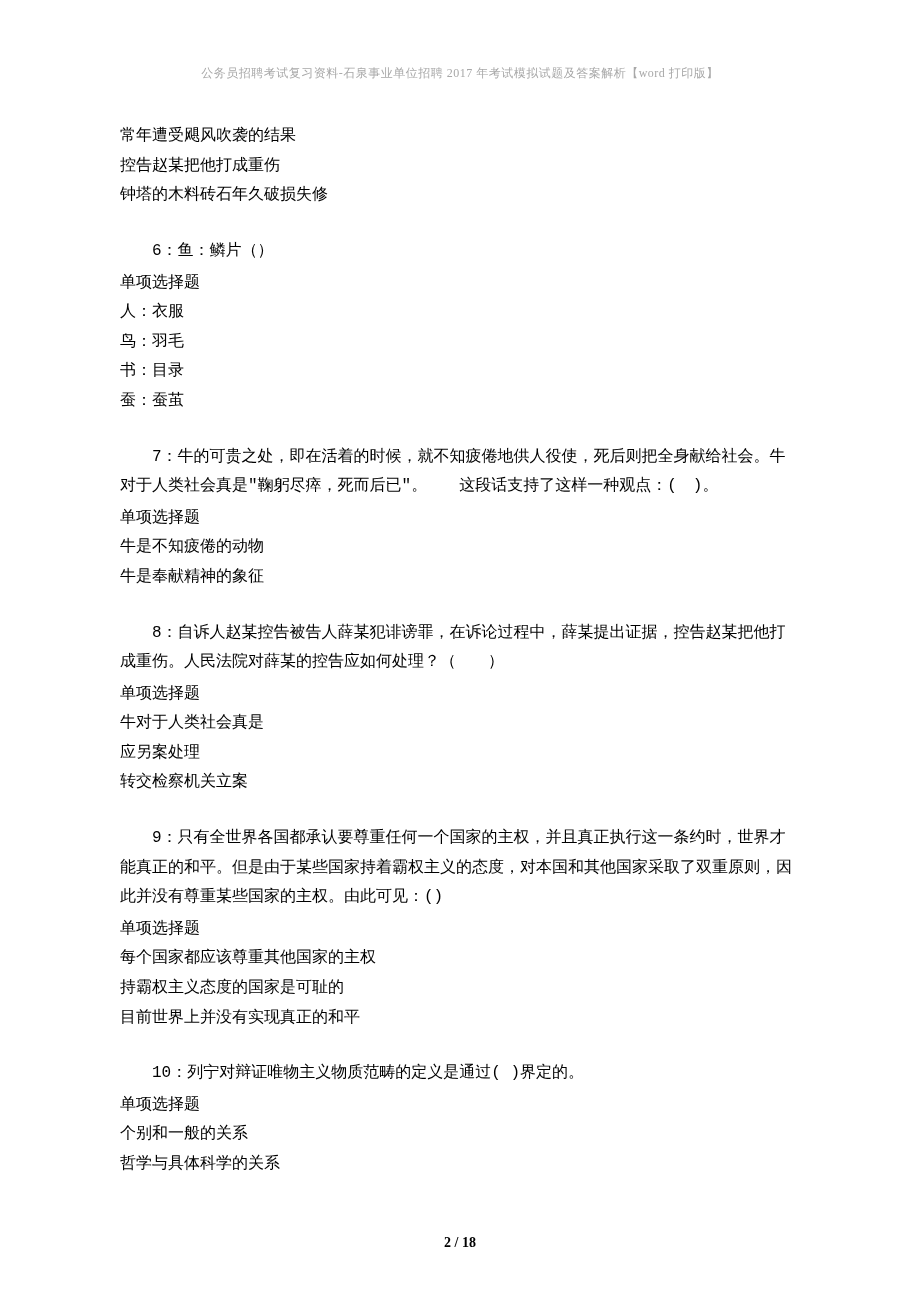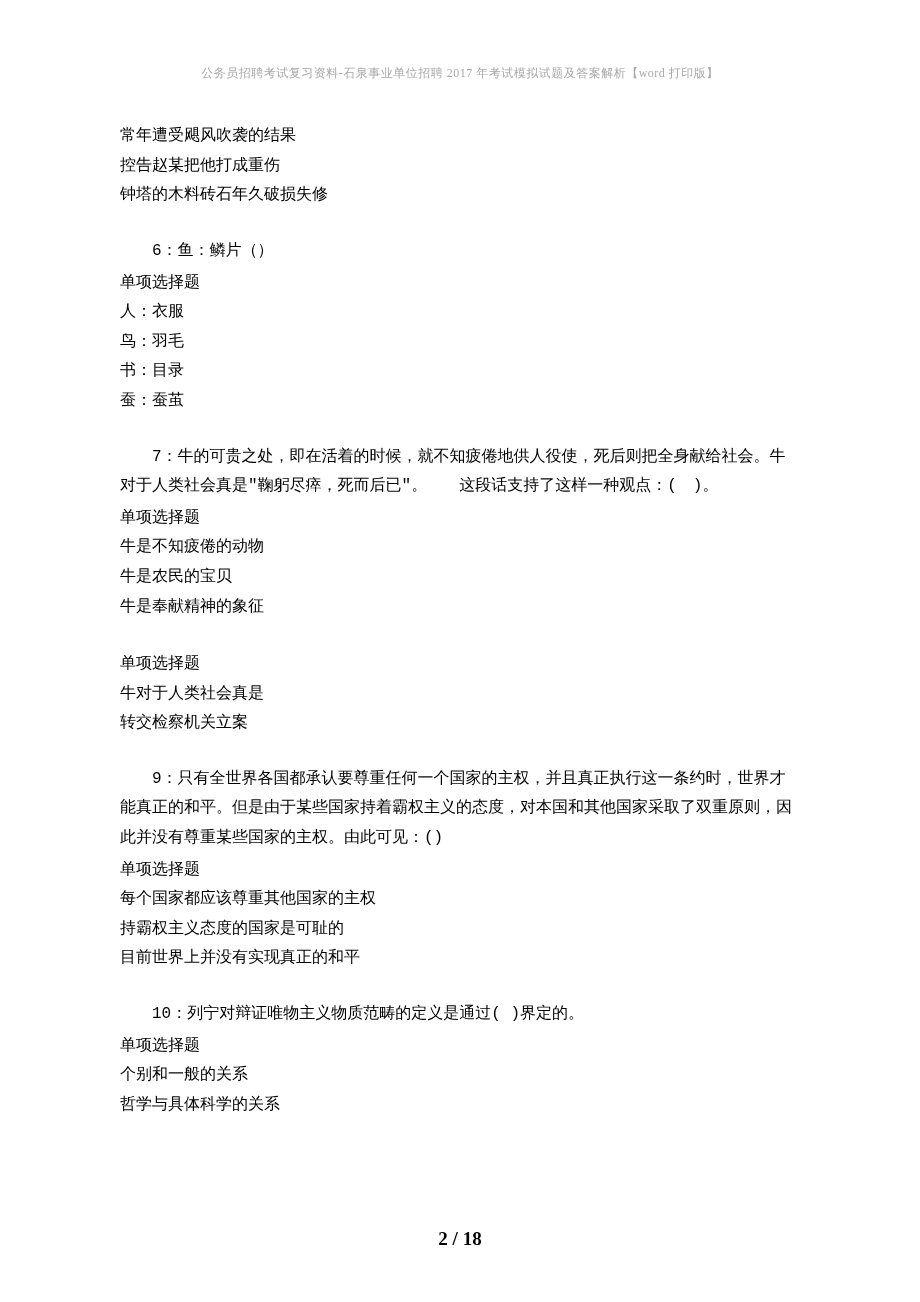--- a/index.html
+++ b/index.html
@@ -33,21 +33,21 @@
   }
   .q .opt, .q .type {
     text-indent: 0;
   }
   .footer {
     position: absolute;
     bottom: 46px;
     left: 0;
     width: 100%;
     text-align: center;
-    font-size: 19px;
+    font-size: 14px;
     font-weight: bold;
     font-family: "SimSun", "宋体", serif;
   }
   .word-en { font-family: "Times New Roman", serif; }
 </style>
 </head>
 <body>
 
 <div class="page">
 
@@ -71,27 +71,30 @@
     <div class="opt">书：目录</div>
     <div class="opt">蚕：蚕茧</div>
   </div>
 
   <div class="q">
     <div class="num-line">
       <span>7：</span><span>牛的可贵之处，即在活着的时候，就不知疲倦地供人役使，死后则把全身献给社会。牛对于人类社会真是"鞠躬尽瘁，死而后已"。　　这段话支持了这样一种观点：(　)。</span>
     </div>
     <div class="type">单项选择题</div>
     <div class="opt">牛是不知疲倦的动物</div>
-    <div class="opt">牛是农民的宝贝</div>
     <div class="opt">牛是奉献精神的象征</div>
   </div>
 
   <div class="q">
+    <div class="num-line">
+      <span>8：</span><span>自诉人赵某控告被告人薛某犯诽谤罪，在诉论过程中，薛某提出证据，控告赵某把他打成重伤。人民法院对薛某的控告应如何处理？（　　）</span>
+    </div>
     <div class="type">单项选择题</div>
     <div class="opt">牛对于人类社会真是</div>
+    <div class="opt">应另案处理</div>
     <div class="opt">转交检察机关立案</div>
   </div>
 
   <div class="q">
     <div class="num-line">
       <span>9：</span><span>只有全世界各国都承认要尊重任何一个国家的主权，并且真正执行这一条约时，世界才能真正的和平。但是由于某些国家持着霸权主义的态度，对本国和其他国家采取了双重原则，因此并没有尊重某些国家的主权。由此可见：()</span>
     </div>
     <div class="type">单项选择题</div>
     <div class="opt">每个国家都应该尊重其他国家的主权</div>
     <div class="opt">持霸权主义态度的国家是可耻的</div>

